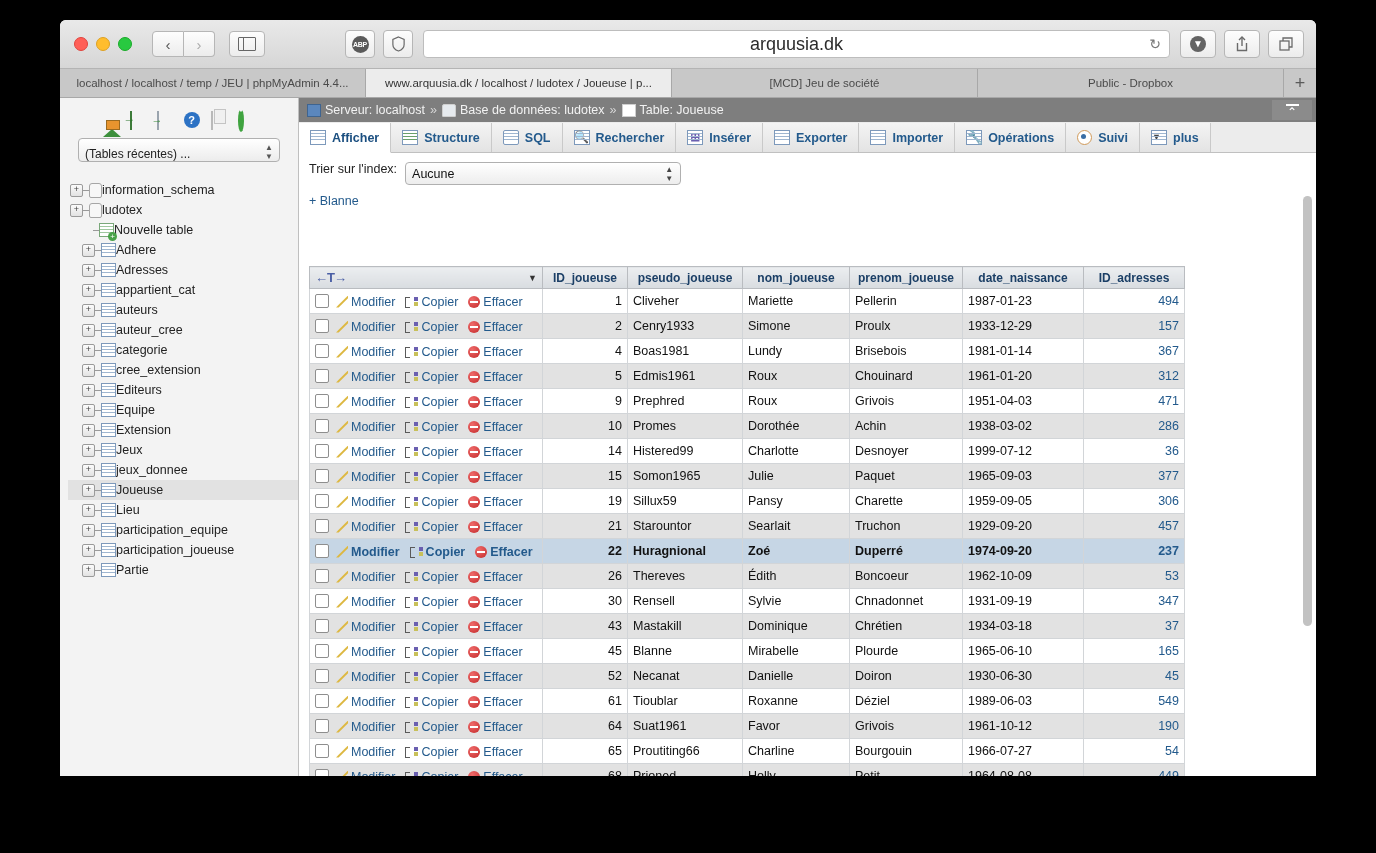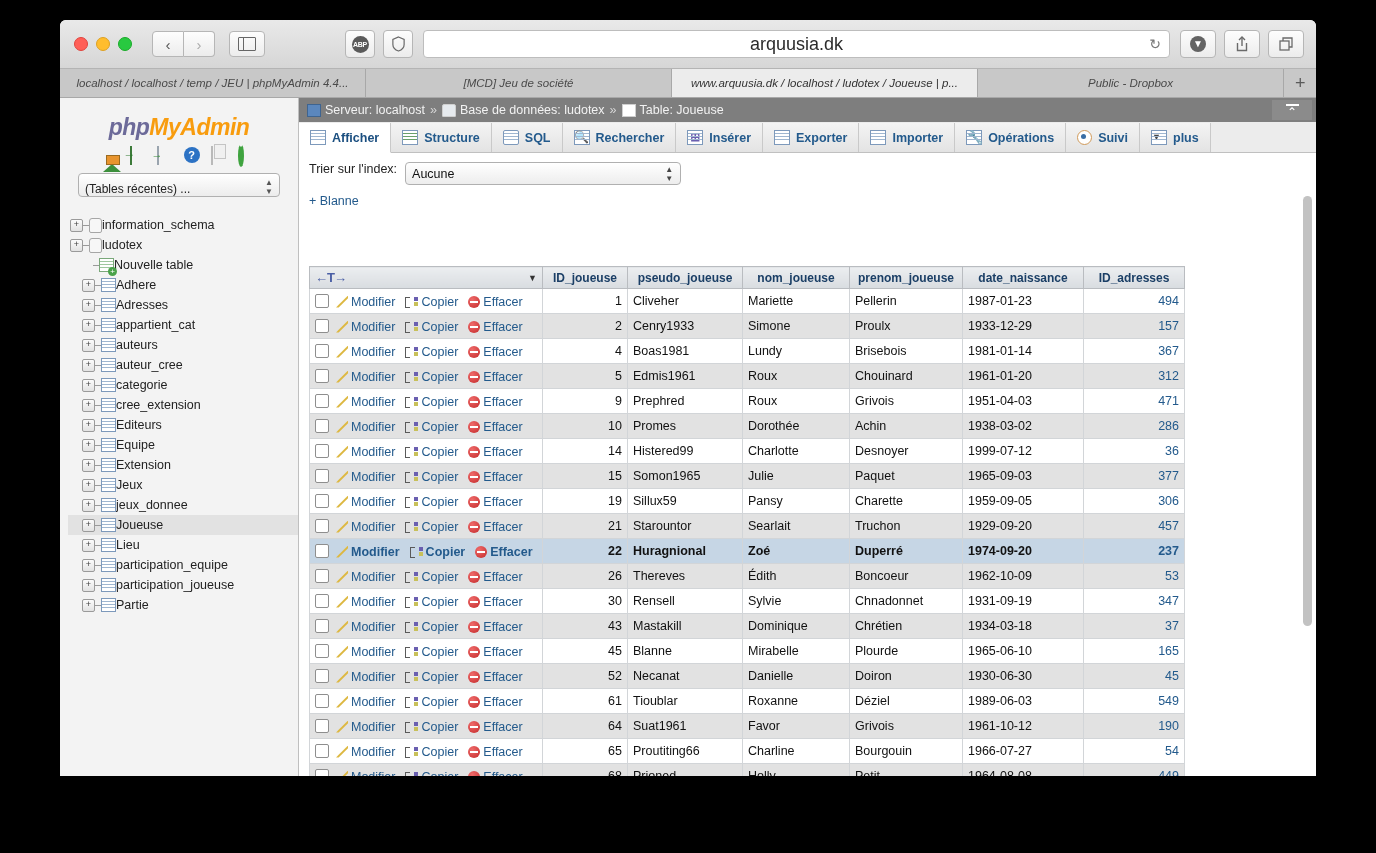--- a/index.html
+++ b/index.html
@@ -63,21 +63,21 @@
   .urltext{font-size:18px;color:#2b2b2b;}
   .reload{position:absolute;right:8px;top:50%;transform:translateY(-50%);color:#777;font-size:14px;}
 
   .righttools{display:flex;gap:8px;margin-left:10px;margin-right:2px;}
   .dlbtn{width:34px;height:26px;border-radius:4px;background:linear-gradient(#fdfdfd,#ececec);
          border:1px solid #b6b6b6;display:flex;align-items:center;justify-content:center;}
   .dlcircle{width:16px;height:16px;border-radius:50%;background:#636363;display:flex;align-items:center;justify-content:center;}
   .dlarrow{color:#fff;font-size:10px;line-height:1;}
 
   
-  .tabstrip{height:28px;background:#c8c8c8;display:flex;border-bottom:1px solid #a8a8a8;font-style:italic;}
+  .tabstrip{height:28px;background:#c8c8c8;display:flex;border-bottom:1px solid #a8a8a8;}
   .btab{
     flex:1;display:flex;align-items:center;justify-content:center;
     font-size:11.5px;color:#4a4a4a;border-right:1px solid #a8a8a8;
     overflow:hidden;white-space:nowrap;padding:0 6px;
   }
   .btab.active{background:#ececec;color:#333;}
   .plustab{width:32px;display:flex;align-items:center;justify-content:center;
            color:#5a5a5a;font-size:18px;font-weight:300;}
 
   
@@ -266,32 +266,29 @@
           <svg width="15" height="14" viewBox="0 0 15 14">
             <rect x="1" y="4" width="9" height="9" fill="none" stroke="#6a6a6a" stroke-width="1.3"></rect>
             <path d="M4 4 L4 1 L13 1 L13 10 L10 10" fill="none" stroke="#6a6a6a" stroke-width="1.3"></path>
           </svg>
         </div>
       </div>
     </div>
 
     <div class="tabstrip">
       <div class="btab">localhost / localhost / temp / JEU | phpMyAdmin 4.4...</div>
+      <div class="btab active">www.arquusia.dk / localhost / ludotex / Joueuse | p...</div>
       <div class="btab">[MCD] Jeu de société</div>
-      <div class="btab active">www.arquusia.dk / localhost / ludotex / Joueuse | p...</div>
       <div class="btab">Public - Dropbox</div>
       <div class="plustab">+</div>
     </div>
 
     <div class="page">
 
       <div class="pma-side">
-        <div class="pma-logo">
-          <span class="php">php</span><span class="my">My</span><span class="my">Admin</span>
-        </div>
 
         <div class="pma-icons">
           <span class="pico"><span class="ico-home"></span></span>
           <span class="pico"><span class="ico-exit"></span></span>
           <span class="pico"><span class="ico-doc"></span></span>
           <span class="pico">
               <span class="ico-help">?</span>
             </span>
           <span class="pico"><span class="ico-docs"></span></span>
           <span class="pico"><span class="ico-reload"></span></span>

